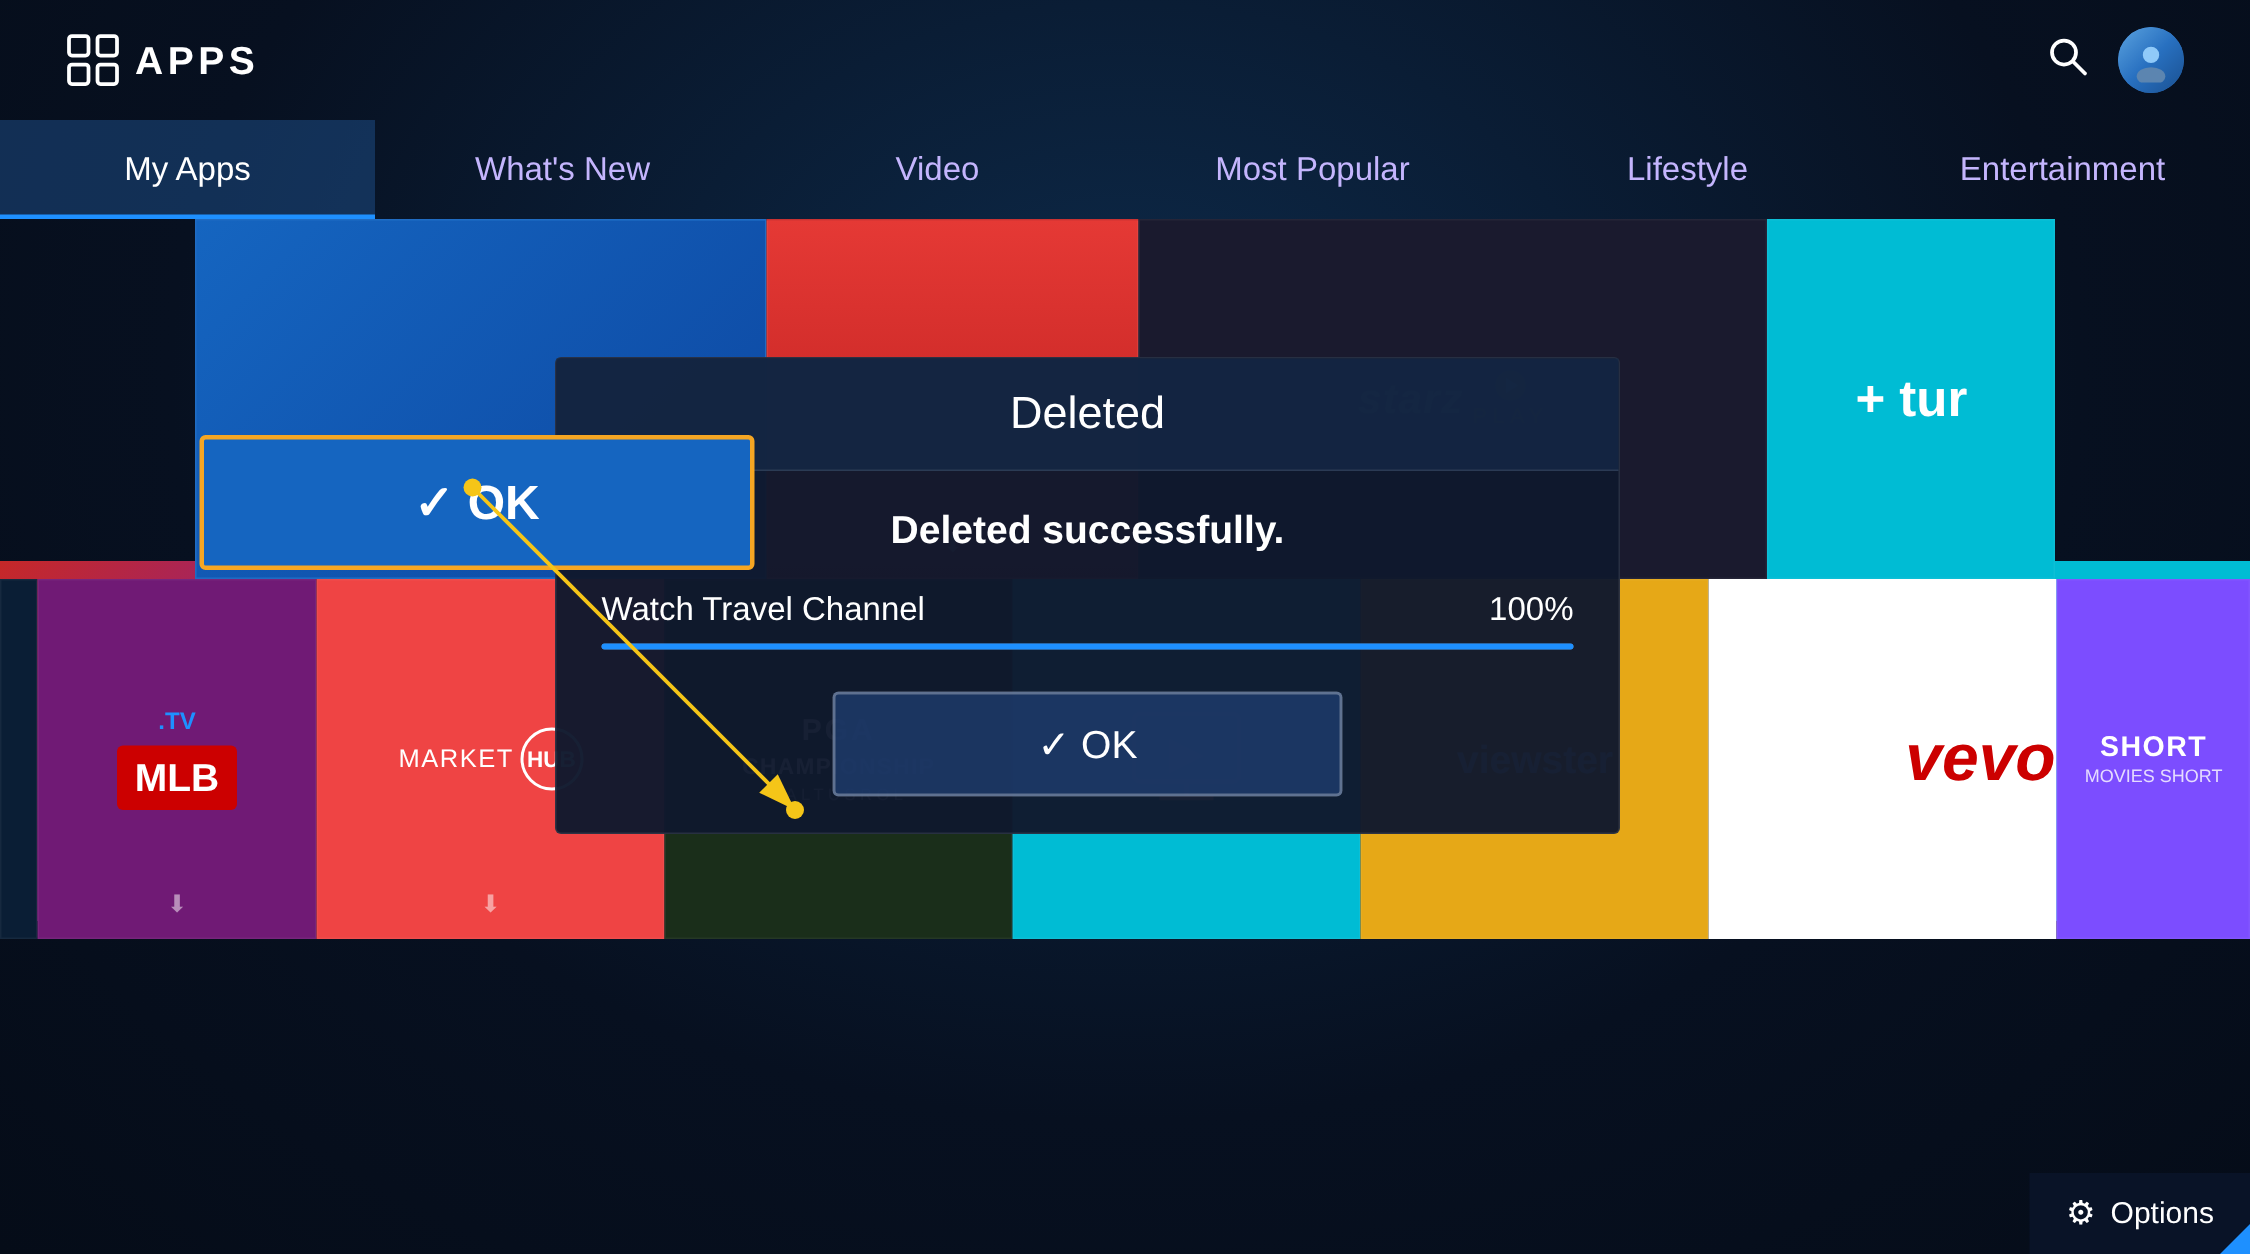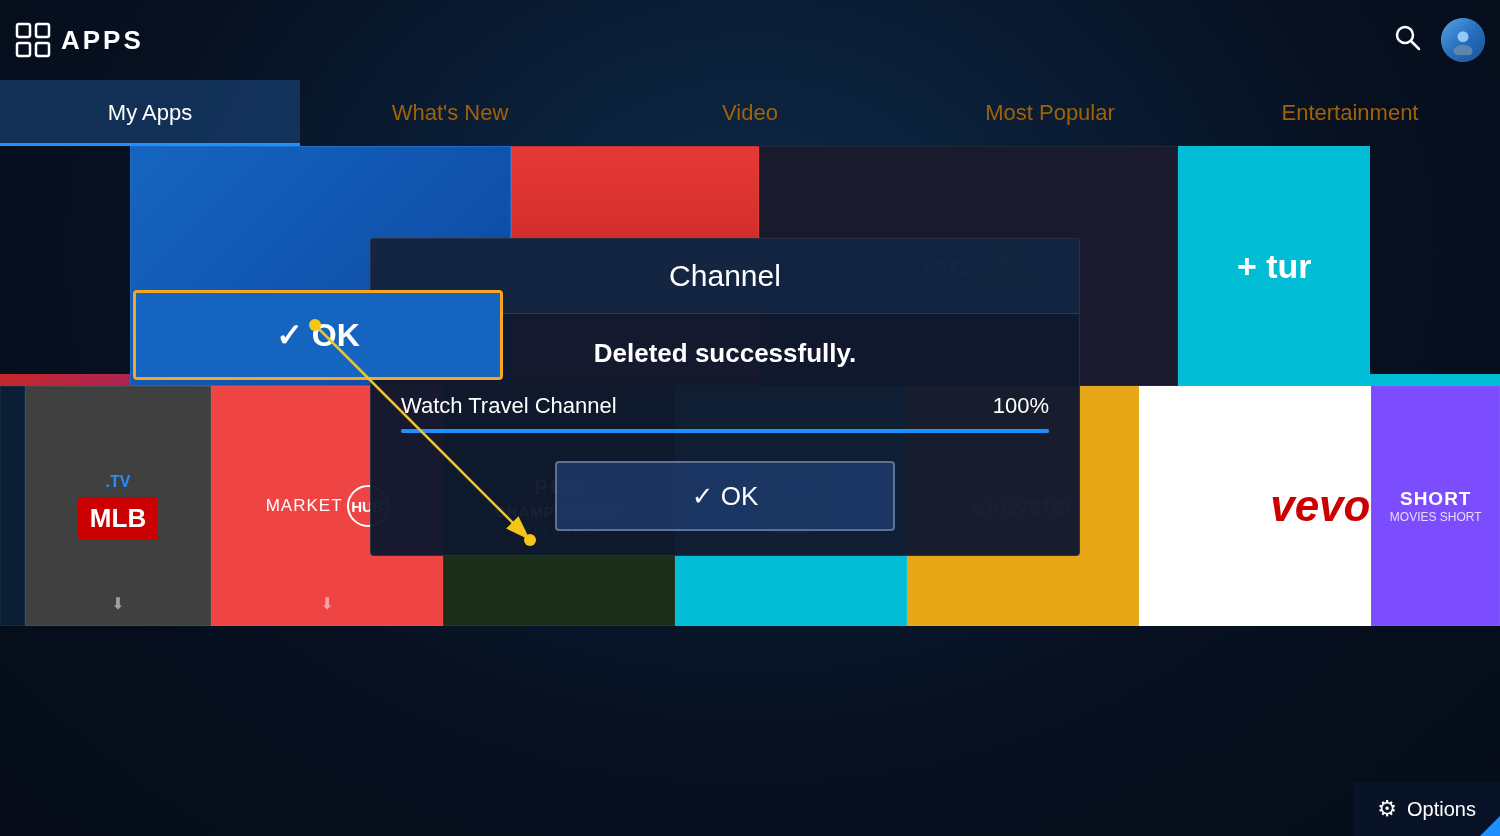--- a/index.html
+++ b/index.html
@@ -18,21 +18,21 @@
       inset: 0;
       background: radial-gradient(ellipse at 50% 30%, #0d2a4a 0%, #071020 60%, #050c18 100%);
     }
 
     
     .header {
       position: relative;
       z-index: 10;
       display: flex;
       align-items: center;
-      padding: 18px 15px;
+      padding: 18px 44px;
       gap: 16px;
     }
     .header-logo {
       display: flex;
       align-items: center;
       gap: 10px;
       color: white;
       font-size: 26px;
       font-weight: 700;
       letter-spacing: 3px;
@@ -77,21 +77,21 @@
       position: relative;
       z-index: 10;
       display: flex;
       border-bottom: none;
       padding: 0;
     }
     .nav-tab {
       flex: 1;
       padding: 20px 10px;
       text-align: center;
-      color: #a16207;
+      color: #c4b5fd;
       font-size: 22px;
       font-weight: 500;
       cursor: pointer;
       position: relative;
       background: transparent;
     }
     .nav-tab.active {
       color: #ffffff;
       background: rgba(30, 80, 140, 0.5);
     }
@@ -402,20 +402,23 @@
     <span>My Apps</span>
   </div>
   <div class="nav-tab">
     <span>What's New</span>
   </div>
   <div class="nav-tab">
     <span>Video</span>
   </div>
   <div class="nav-tab">
     <span>Most Popular</span>
+  </div>
+  <div class="nav-tab">
+    <span>Lifestyle</span>
   </div>
   <div class="nav-tab">
     <span>Entertainment</span>
   </div>
 </div>
 
 <div class="main-content">
   <div class="app-rows-container">
 
     <div class="tile-partial-left">
@@ -455,21 +458,21 @@
       </div>
     </div>
 
     <div class="tile-partial-right" style="background:#00bcd4;"></div>
 
     <div style="display:flex;height:240px;">
 
       <div class="app-tile tile-mlb" style="flex:0.1;background:#0a1e35;min-width:22px;">
       </div>
 
-      <div class="app-tile tile-mlb" style="flex:0.8;background:#404040;">
+      <div class="app-tile tile-mlb" style="flex:0.8;background:#701a75;">
         <div style="display:flex;flex-direction:column;align-items:center;justify-content:center;height:100%;gap:6px;">
           <span style="color:#1e90ff;font-size:16px;font-weight:700;">.TV</span>
           <div style="background:#cc0000;padding:6px 12px;border-radius:4px;display:flex;align-items:center;justify-content:center;">
             <span style="color:white;font-size:26px;font-weight:900;">MLB</span>
           </div>
         </div>
         <span class="dl-icon">⬇</span>
       </div>
 
       <div class="app-tile tile-market" style="flex:1;background:#ef4444;">
@@ -536,21 +539,21 @@
         <polygon points="0 0, 10 3.5, 0 7" fill="#f5c518"></polygon>
       </marker>
     </defs>
     <line x1="185" y1="45" x2="400" y2="260" stroke="#f5c518" stroke-width="2.5" marker-end="url(#arrowhead)"></line>
     <circle cx="185" cy="45" r="6" fill="#f5c518"></circle>
     <circle cx="400" cy="260" r="6" fill="#f5c518"></circle>
   </svg>
 
   <div class="delete-modal">
     <div class="delete-modal-header">
-      <span>Channel</span>
+      <span>Deleted</span>
     </div>
     <div class="delete-modal-body">
       <div class="delete-success-text">Deleted successfully.</div>
       <div class="delete-app-row">
         <span class="delete-app-name">Watch Travel Channel</span>
         <span class="delete-percent">100%</span>
       </div>
       <div class="progress-bar-container">
         <div class="progress-bar-fill" style="width: 100%;"></div>
       </div>

